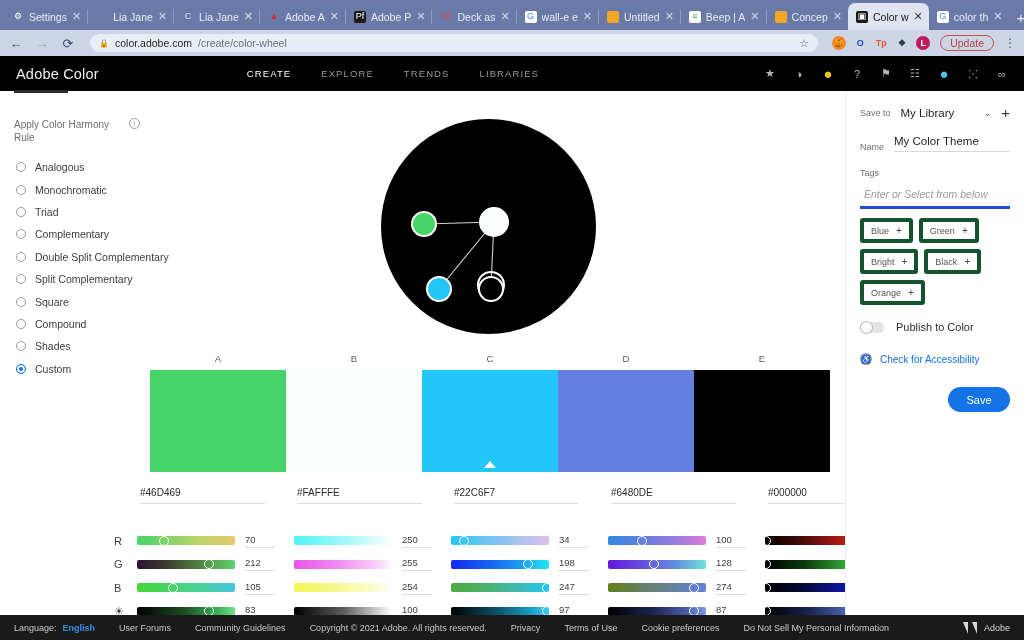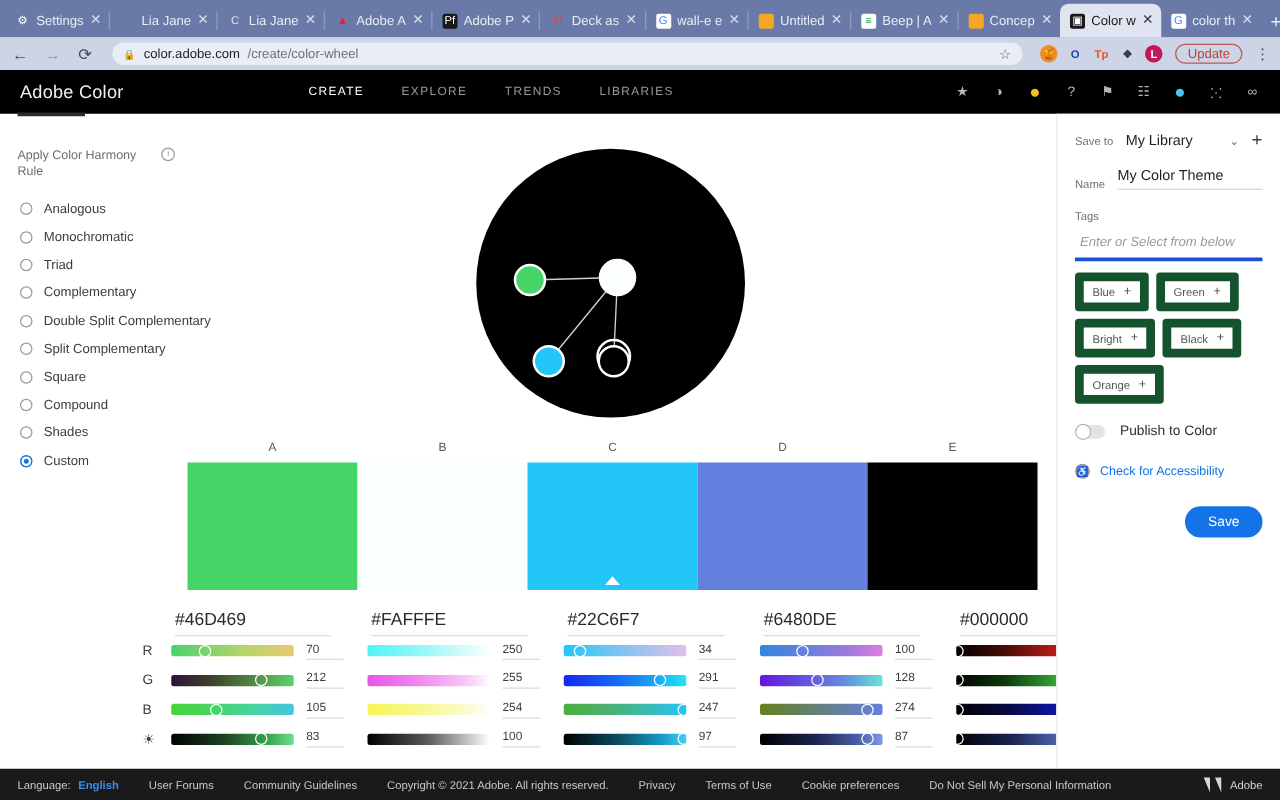--- a/index.html
+++ b/index.html
@@ -126,22 +126,22 @@
     width: 0; height: 0; border-left: 6px solid transparent;
     border-right: 6px solid transparent; border-bottom: 7px solid #ffffff;
   }
 
   
   .slider-grid {
     position: absolute; top: 487px; left: 140px; width: 690px; display: flex;
   }
   .slider-col { flex: 1 1 0; padding-right: 22px; }
   .hexline {
-    font-size: 14px; color: #2a2a2a; padding-bottom: 5px;
-    border-bottom: 1px solid #dcdcdc; margin-bottom: 0; width: 125px;
+    font-size: 10px; color: #2a2a2a; padding-bottom: 5px;
+    border-bottom: 1px solid #dcdcdc; margin-bottom: 25px; width: 125px;
   }
   .chan-row { display: flex; align-items: center; height: 23.5px; }
   .chan-lbl {
     width: 23px; font-size: 11px; color: #3c3c3c; text-align: left;
     flex: 0 0 auto; margin-left: -26px;
   }
   .track {
     position: relative; width: 98px; height: 9px; border-radius: 2px;
     flex: 0 0 auto; overflow: visible;
   }
@@ -171,21 +171,21 @@
     flex: 1 1 auto; font-size: 11.5px; color: #1f1f1f;
     border-bottom: 1px solid #d7d7d7; padding-bottom: 4px;
   }
   .tags-lbl { font-size: 9px; color: #6e6e6e; margin-top: 16px; }
   .tags-input {
     font-size: 10.5px; color: #9a9a9a; font-style: italic;
     border-bottom: 3px solid #1d4ed8; padding: 6px 0 6px 4px; margin-top: 4px;
   }
   .tag-wrap { display: flex; flex-wrap: wrap; gap: 6px; margin-top: 9px; }
   .tag-chip {
-    border: 7px solid #14532d; border-radius: 3px; font-size: 9px; color: #555;
+    border: 4px solid #14532d; border-radius: 3px; font-size: 9px; color: #555;
     padding: 3px 7px; display: flex; align-items: center; gap: 7px; text-align: right;
   }
   .tag-plus { font-size: 10px; color: #444; }
   .publish-row { display: flex; align-items: center; gap: 12px; margin-top: 16px; }
   .toggle {
     width: 24px; height: 11px; border-radius: 6px; background: #e3e3e3;
     position: relative; flex: 0 0 auto;
   }
   .toggle-knob {
     position: absolute; left: 0; top: -1px; width: 13px; height: 13px;
@@ -495,21 +495,21 @@
           <span class="track" style="background: linear-gradient(90deg, rgb(34, 198, 247) 0%, rgb(108, 196, 242) 35%, rgb(170, 194, 238) 70%, rgb(224, 191, 233) 100%);">
             <span class="thumb" style="left: 13px;"></span>
           </span>
           <span class="chan-val">34</span>
         </div>
         <div class="chan-row">
           <span class="chan-lbl" style="visibility: hidden;">G</span>
           <span class="track" style="background: linear-gradient(90deg, rgb(21, 40, 240) 0%, rgb(21, 101, 243) 40%, rgb(27, 166, 245) 75%, rgb(34, 231, 248) 100%);">
             <span class="thumb" style="left: 77px;"></span>
           </span>
-          <span class="chan-val">291</span>
+          <span class="chan-val">198</span>
         </div>
         <div class="chan-row">
           <span class="chan-lbl" style="visibility: hidden;">B</span>
           <span class="track" style="background: linear-gradient(90deg, rgb(79, 173, 61) 0%, rgb(73, 177, 117) 40%, rgb(56, 188, 194) 75%, rgb(34, 198, 247) 100%);">
             <span class="thumb" style="left: 96px;"></span>
           </span>
           <span class="chan-val">247</span>
         </div>
         <div class="chan-row">
           <span class="bright-ic" style="visibility: hidden;">☀</span>

